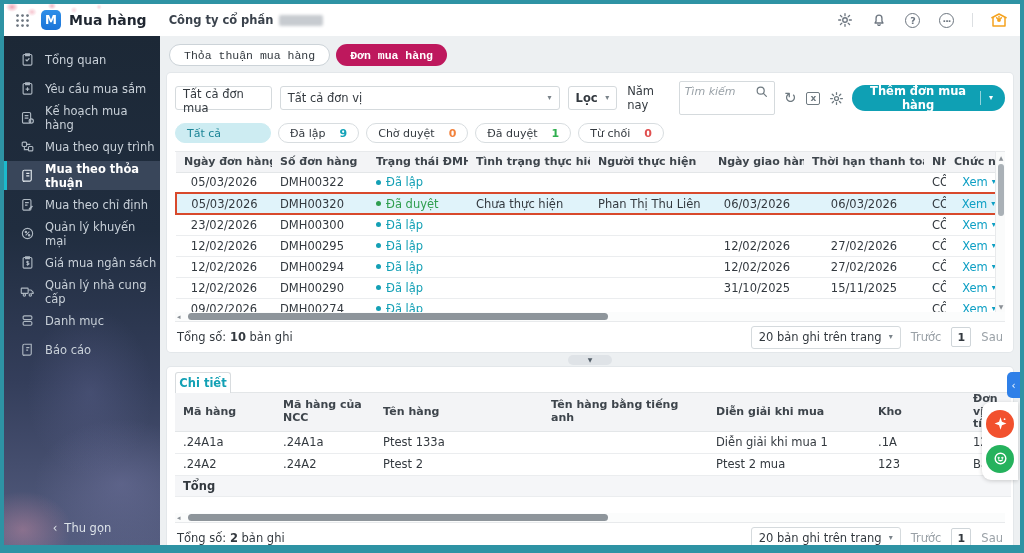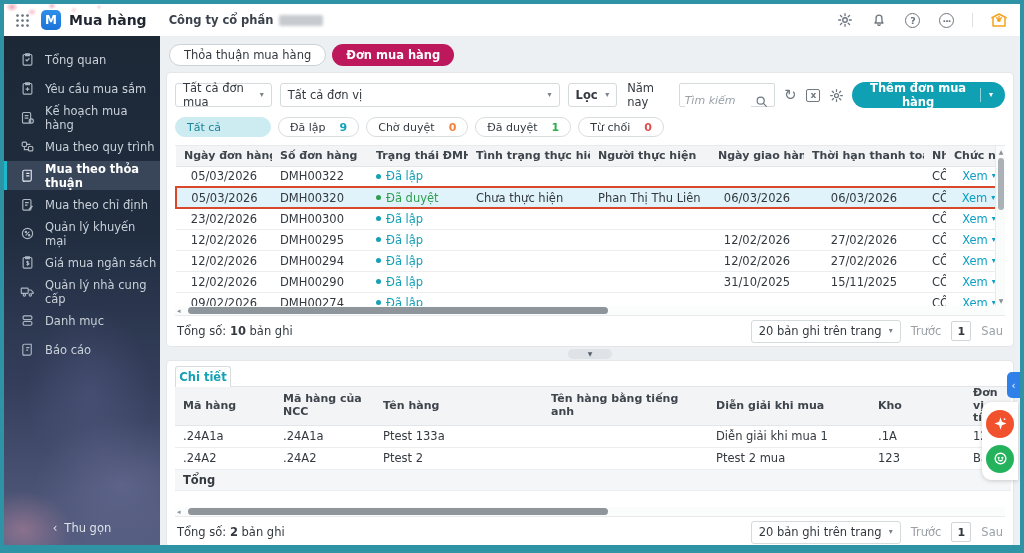--- a/index.html
+++ b/index.html
@@ -40,34 +40,34 @@
   }
   .nav { padding-top:9px; }
   .nav-item { height:29px; display:flex; align-items:center; gap:10px; padding-left:13px; font-size:11.5px; cursor:pointer; border-left:3px solid transparent; }
   .nav-item .si { width:15px; height:15px; flex:0 0 15px; color:#aeb8c2; }
   .nav-item.active { background:#39465a; border-left-color:#1cb9cc; color:#fff; font-weight:bold; }
   .nav-item.active .si { color:#e6ecf1; }
   .collapse { margin-top:auto; height:34px; display:flex; align-items:center; justify-content:center; gap:7px; font-size:11.5px; color:#dde3e9; cursor:pointer; }
 
   
   .main { flex:1; padding:6px 7px 0 7px; overflow:hidden; }
-  .tabs-row { display:flex; gap:6px; margin:2px 0 7px 2px; }
+  .tabs-row { display:flex; gap:6px; margin:2px 0 7px 2px;font-family:Liberation Mono, monospace; }
   .tab-pill { height:22px; padding:0 14px; border-radius:12px; display:flex; align-items:center; font-size:11.5px; cursor:pointer; }
   .tab-pill.inactive { background:#fff; border:1px solid #ccd3d8; color:#33393f; }
   .tab-pill.active { background:#be185d; color:#fff; font-weight:bold; }
 
   .panel { background:#fff; border-radius:4px; box-shadow:0 0 0 1px #e3e7ea; }
   .panel-orders { padding:8px 8px 0 8px; }
 
   .filter-row { display:flex; align-items:center; gap:8px; }
   .select-box { height:24px; border:1px solid #d5dadd; border-radius:3px; background:#fff; display:flex; align-items:center; justify-content:space-between; padding:0 7px; font-size:11.5px; color:#33393f; cursor:pointer; gap:6px; }
   .caret { font-size:8px; color:#7a838a; line-height:1; }
-  .w-type { width:112px; } .w-unit { width:330px; } .w-loc { width:56px;font-weight:bold; }
+  .w-type { width:112px;flex-direction:column; } .w-unit { width:330px; } .w-loc { width:56px;font-weight:bold; }
   .period-label { font-size:11.5px; color:#33393f; margin-left:2px; }
-  .search-wrap { margin-left:auto; width:96px; height:24px; border:1px solid #d5dadd; border-radius:2px; display:flex; align-items:flex-start; padding:10px 5px; gap:4px; }
+  .search-wrap { margin-left:auto; width:96px; height:24px; border:1px solid #d5dadd; border-radius:2px; display:flex; align-items:flex-end; padding:16px 5px; gap:4px; }
   .search-wrap input { border:none; outline:none; width:66px; font-size:11px; color:#333; font-family:inherit; }
   .search-wrap input::placeholder { font-style:italic; color:#9aa2a8; }
   .tool-icon { width:18px; height:18px; display:flex; align-items:center; justify-content:center; color:#6f7a81; font-size:15px; cursor:pointer; }
   .excel-box { width:14px; height:13px; border:1.3px solid #6f7a81; border-radius:2px; font-size:9px; display:flex; align-items:center; justify-content:center; color:#6f7a81; font-weight:bold; }
   .add-btn { height:26px; background:#0fa0b4; color:#fff; border:none; border-radius:14px; font-size:11.5px; font-weight:bold; display:flex; align-items:center; padding:0 12px; gap:8px; cursor:pointer; font-family:inherit; }
   .add-btn .divider { width:1px; height:14px; background:rgba(255,255,255,.55); }
   .add-btn .caret { color:#fff; }
 
   .chips-row { display:flex; gap:7px; margin-top:8px; }
   .chip { height:20px; border-radius:11px; border:1px solid #d8dde0; background:#fff; display:flex; align-items:center; padding:0 11px; gap:14px; font-size:11px; color:#33393f; cursor:pointer; }

